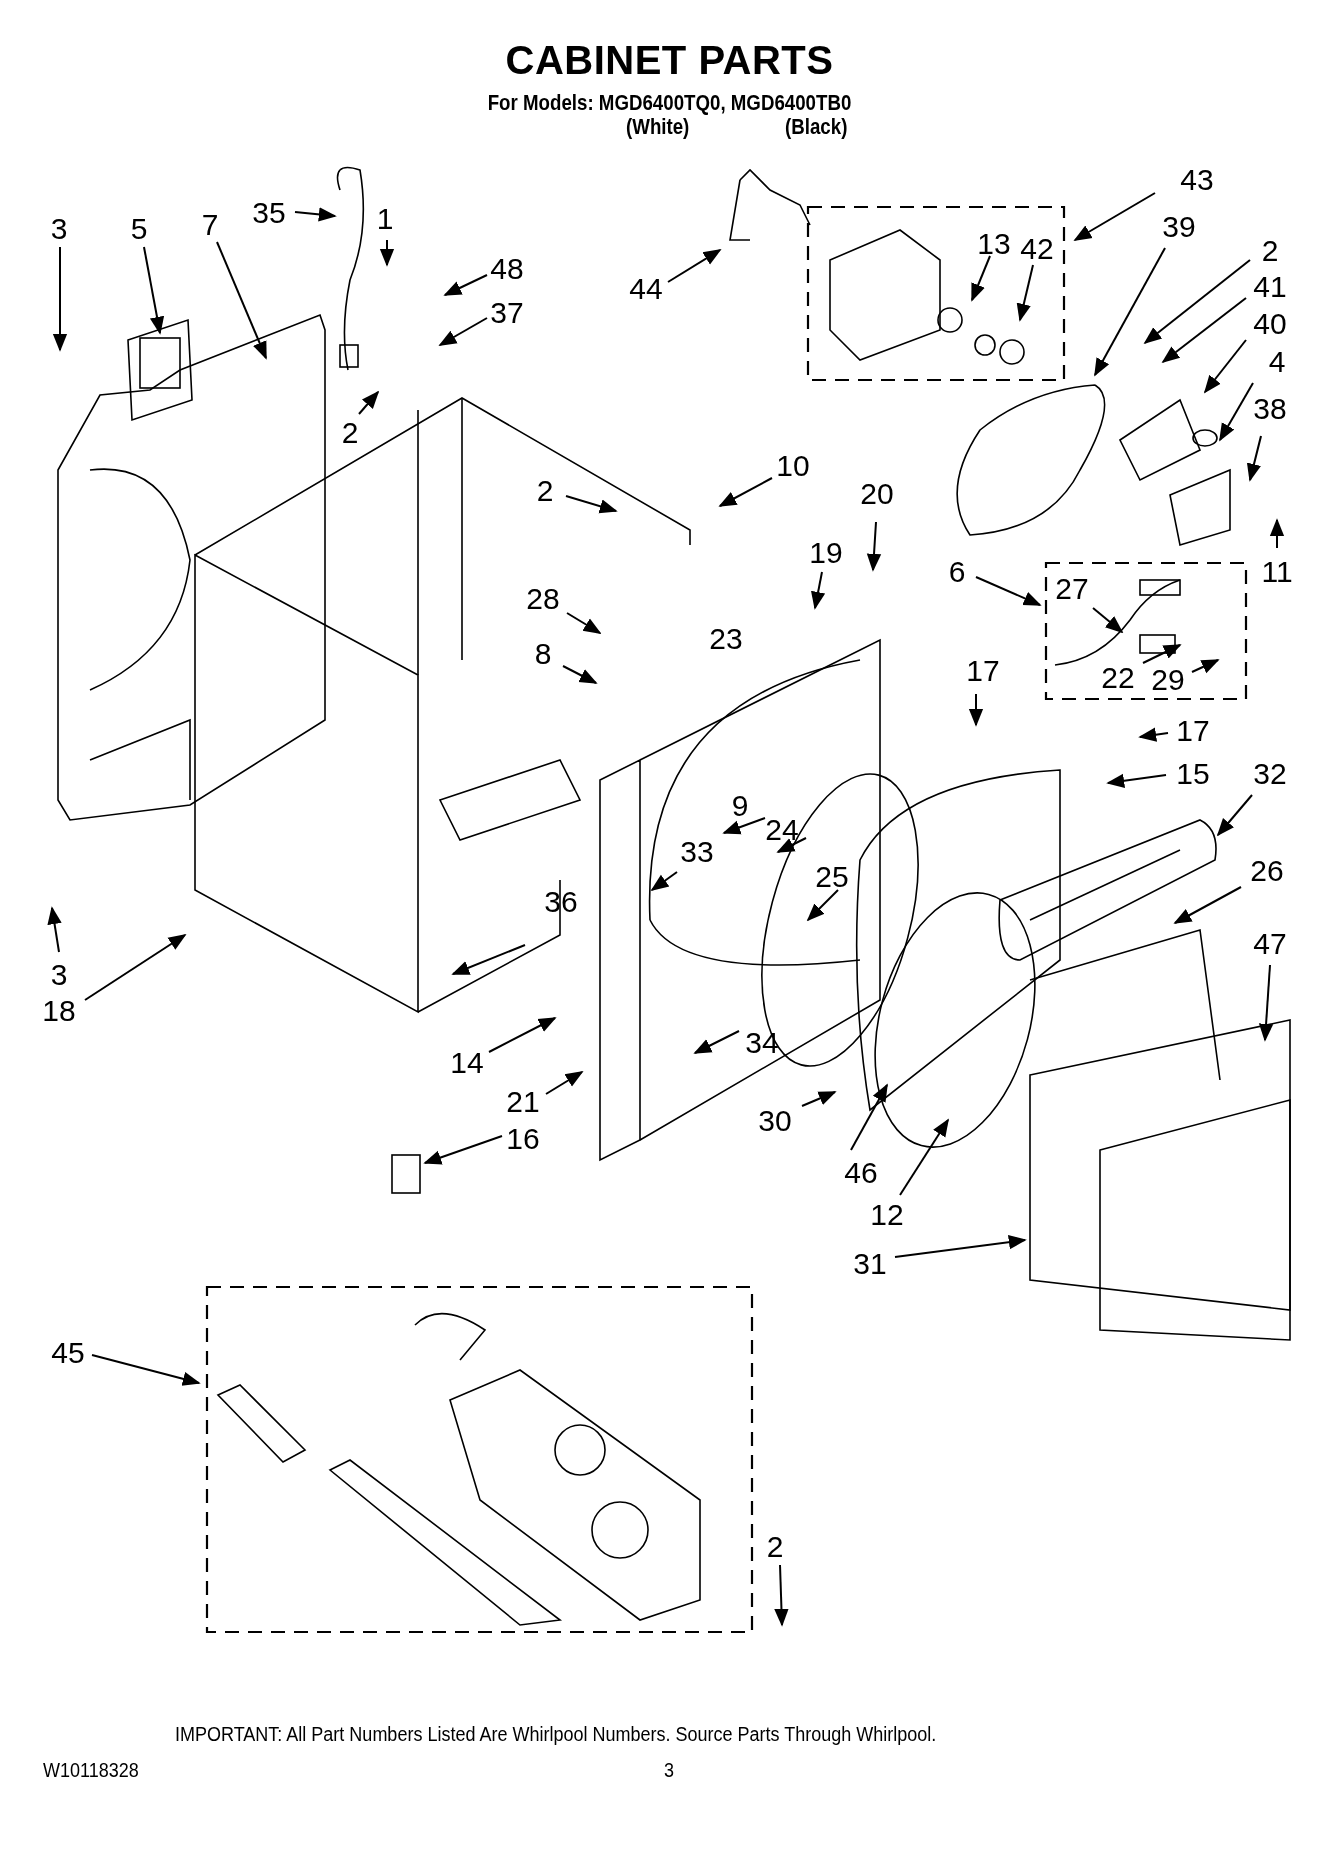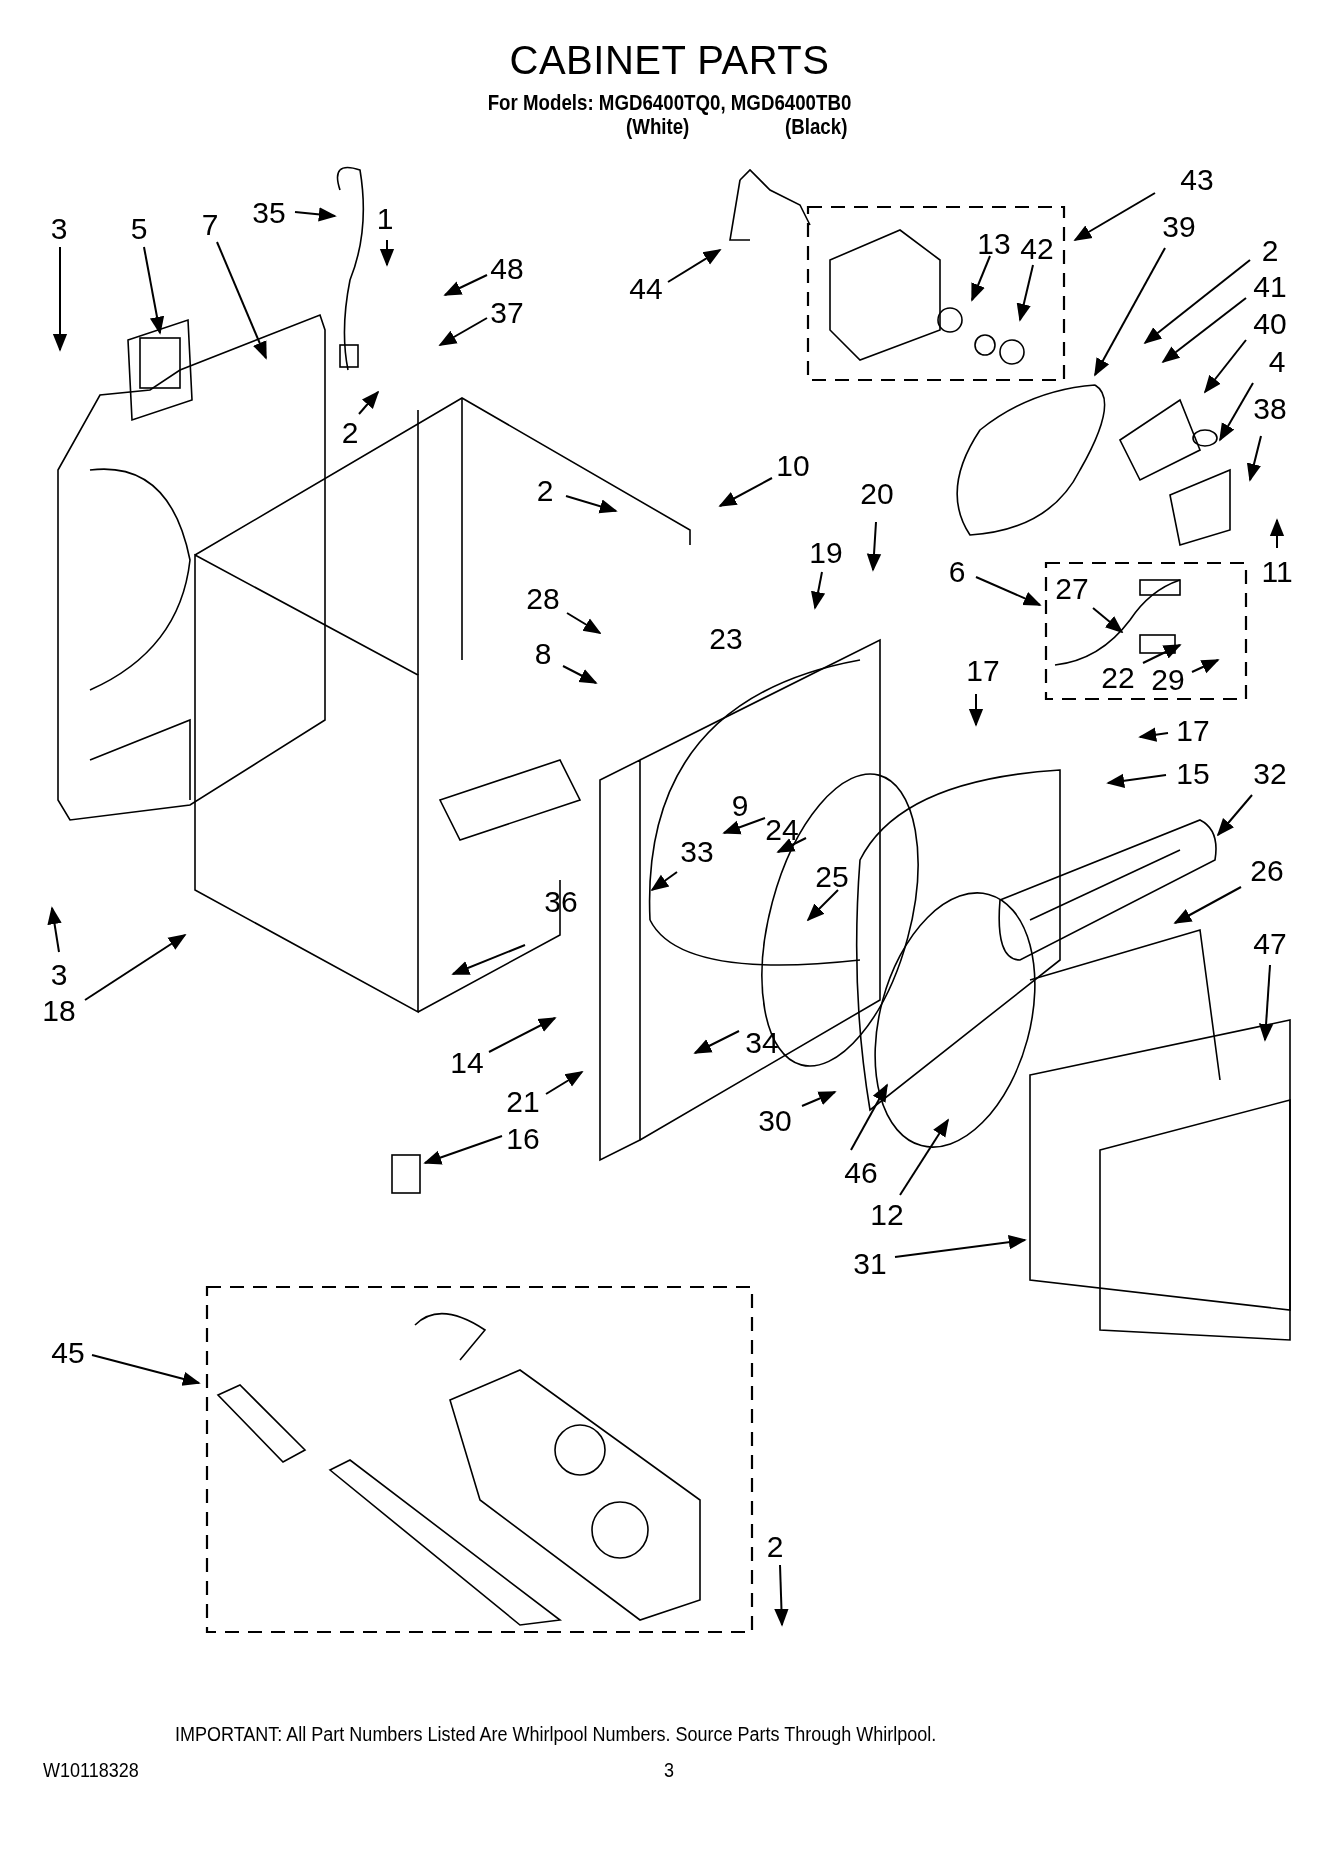--- a/index.html
+++ b/index.html
@@ -1,17 +1,17 @@
 <!DOCTYPE html>
 <html><head>
 <meta charset="utf-8">
 <style>
   html,body{margin:0;padding:0;background:#fff;}
   body{width:1339px;height:1849px;position:relative;overflow:hidden;font-family:"Liberation Sans",sans-serif;color:#000;}
-  .title{position:absolute;left:0;width:1339px;top:38px;text-align:center;font-weight:normal;font-size:40px;letter-spacing:0.5px;}
+  .title{position:absolute;left:0;width:1339px;top:38px;text-align:center;font-weight:bold;font-size:40px;letter-spacing:0.5px;}
   .sub{position:absolute;left:0;width:1339px;text-align:center;font-weight:bold;font-size:22px;transform:scaleX(0.85);}
   .sub1{top:90px;}
   .variant{position:absolute;top:114px;font-weight:bold;font-size:22px;transform:scaleX(0.85);transform-origin:left top;}
   svg{position:absolute;left:0;top:0;}
   .lbl{font-family:"Liberation Sans",sans-serif;font-size:30px;fill:#000;}
   .foot{position:absolute;font-size:20px;transform:scaleX(0.9);transform-origin:left top;}
 </style>
 </head>
 <body>
 

